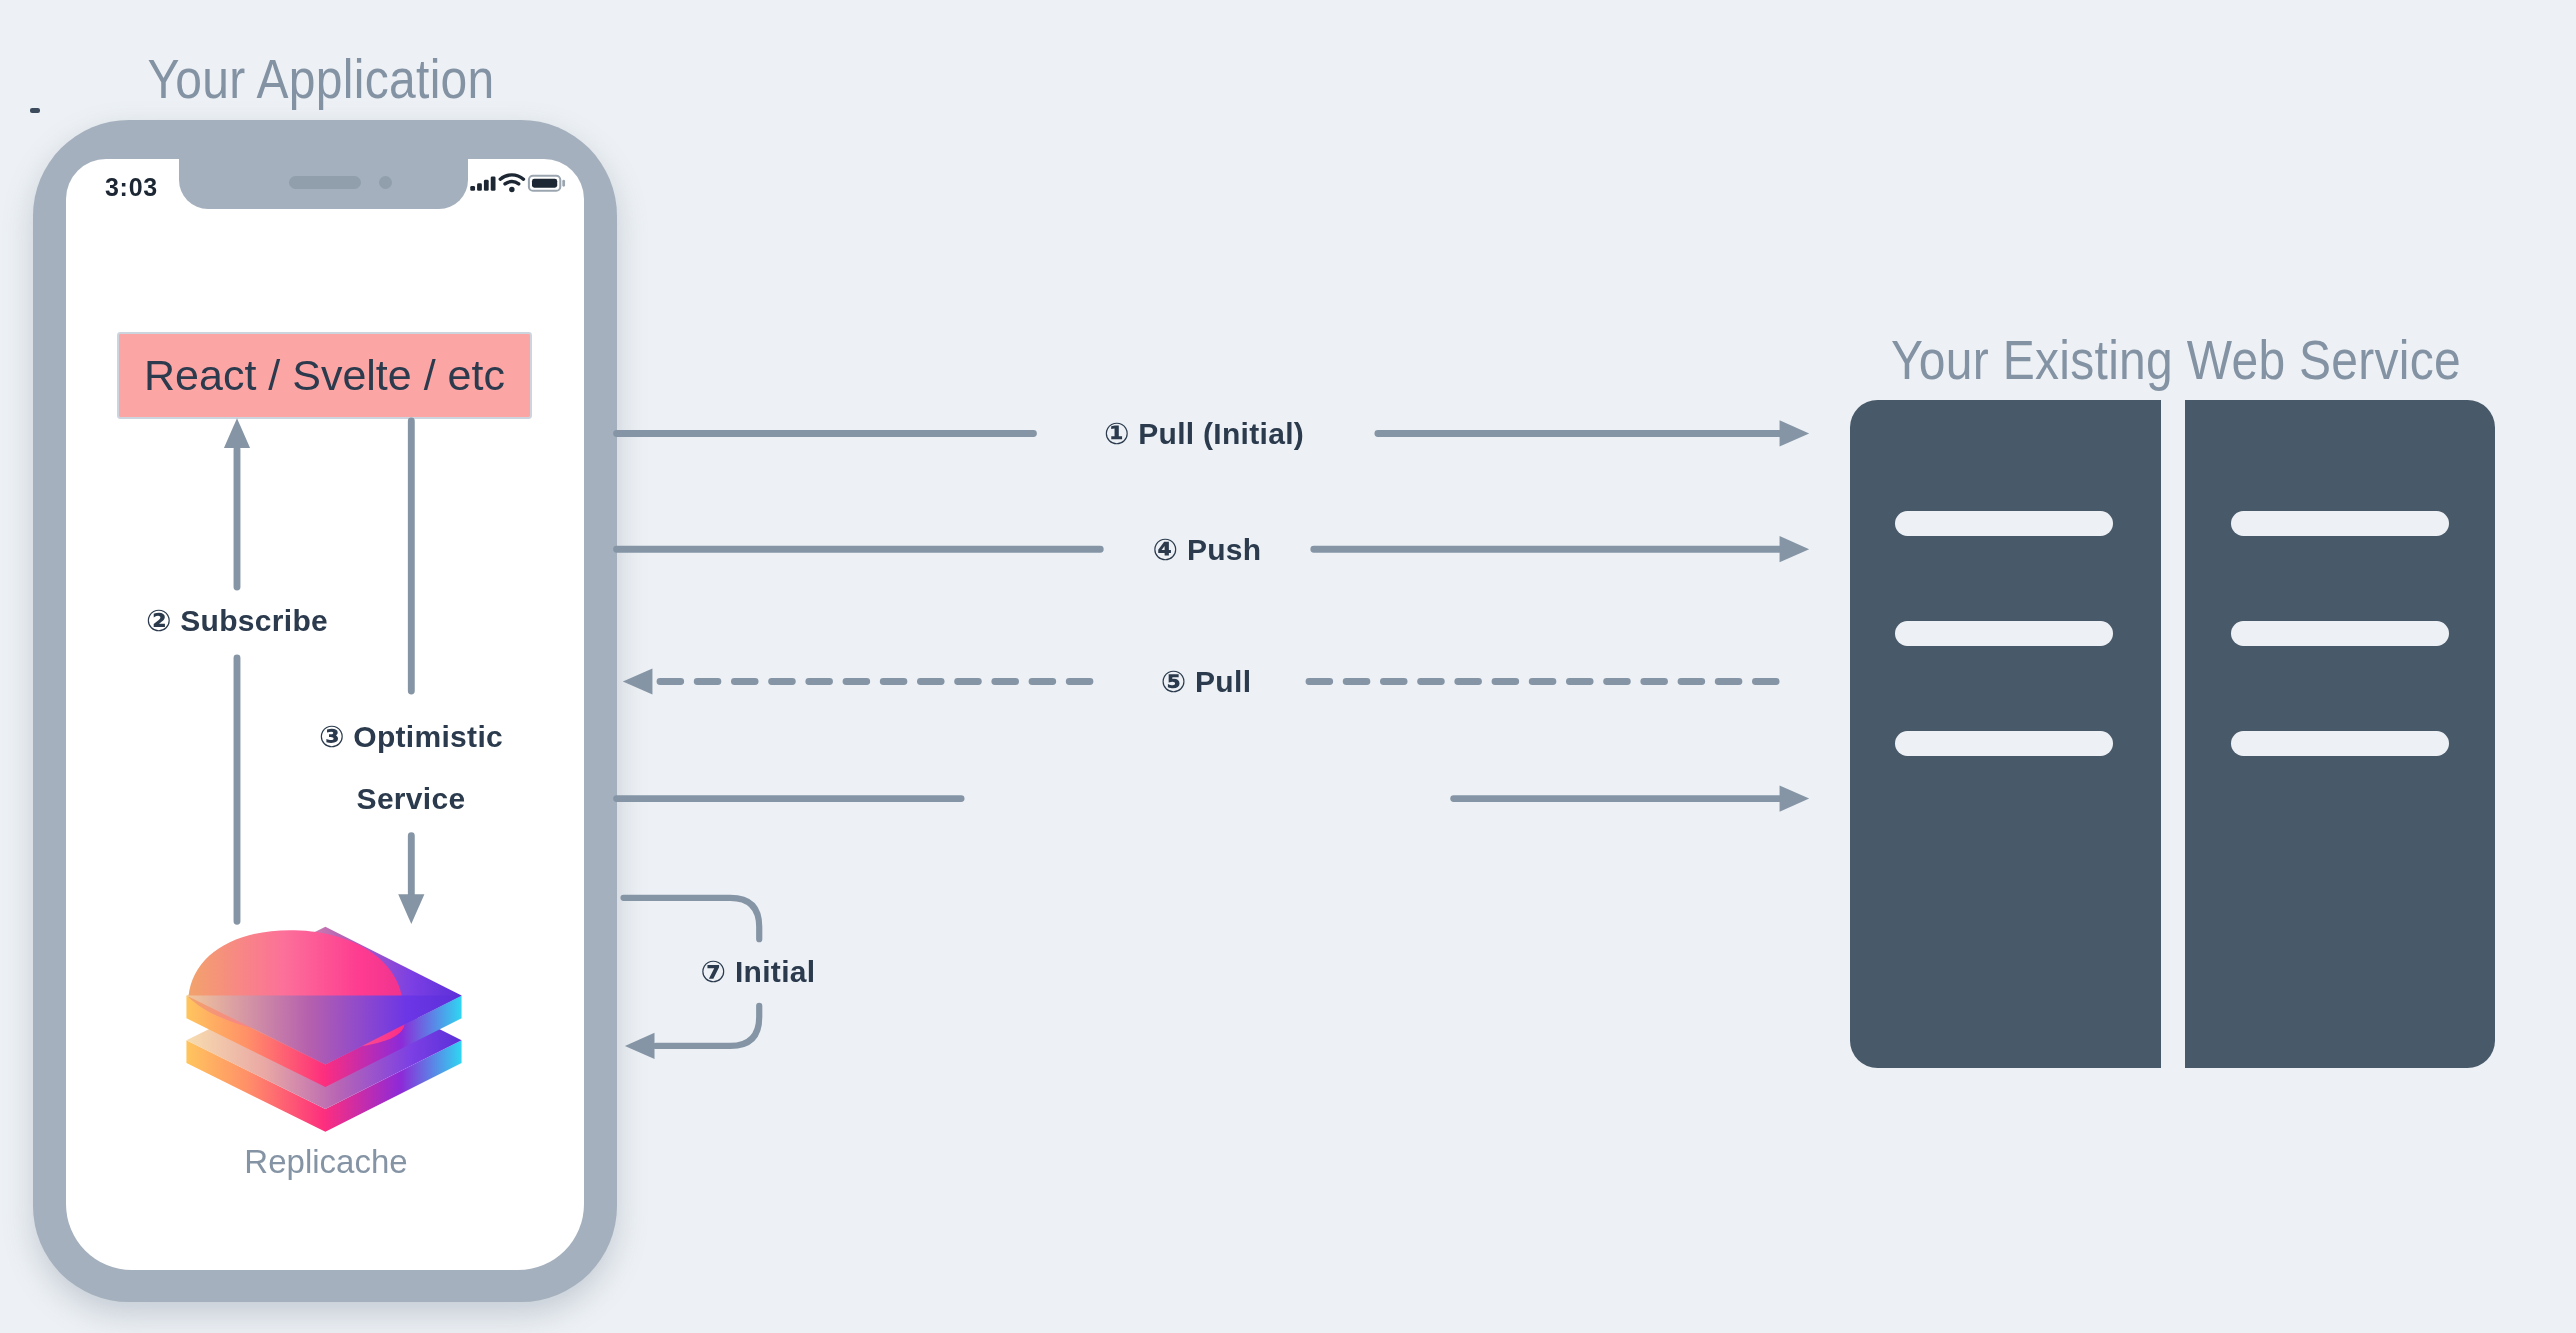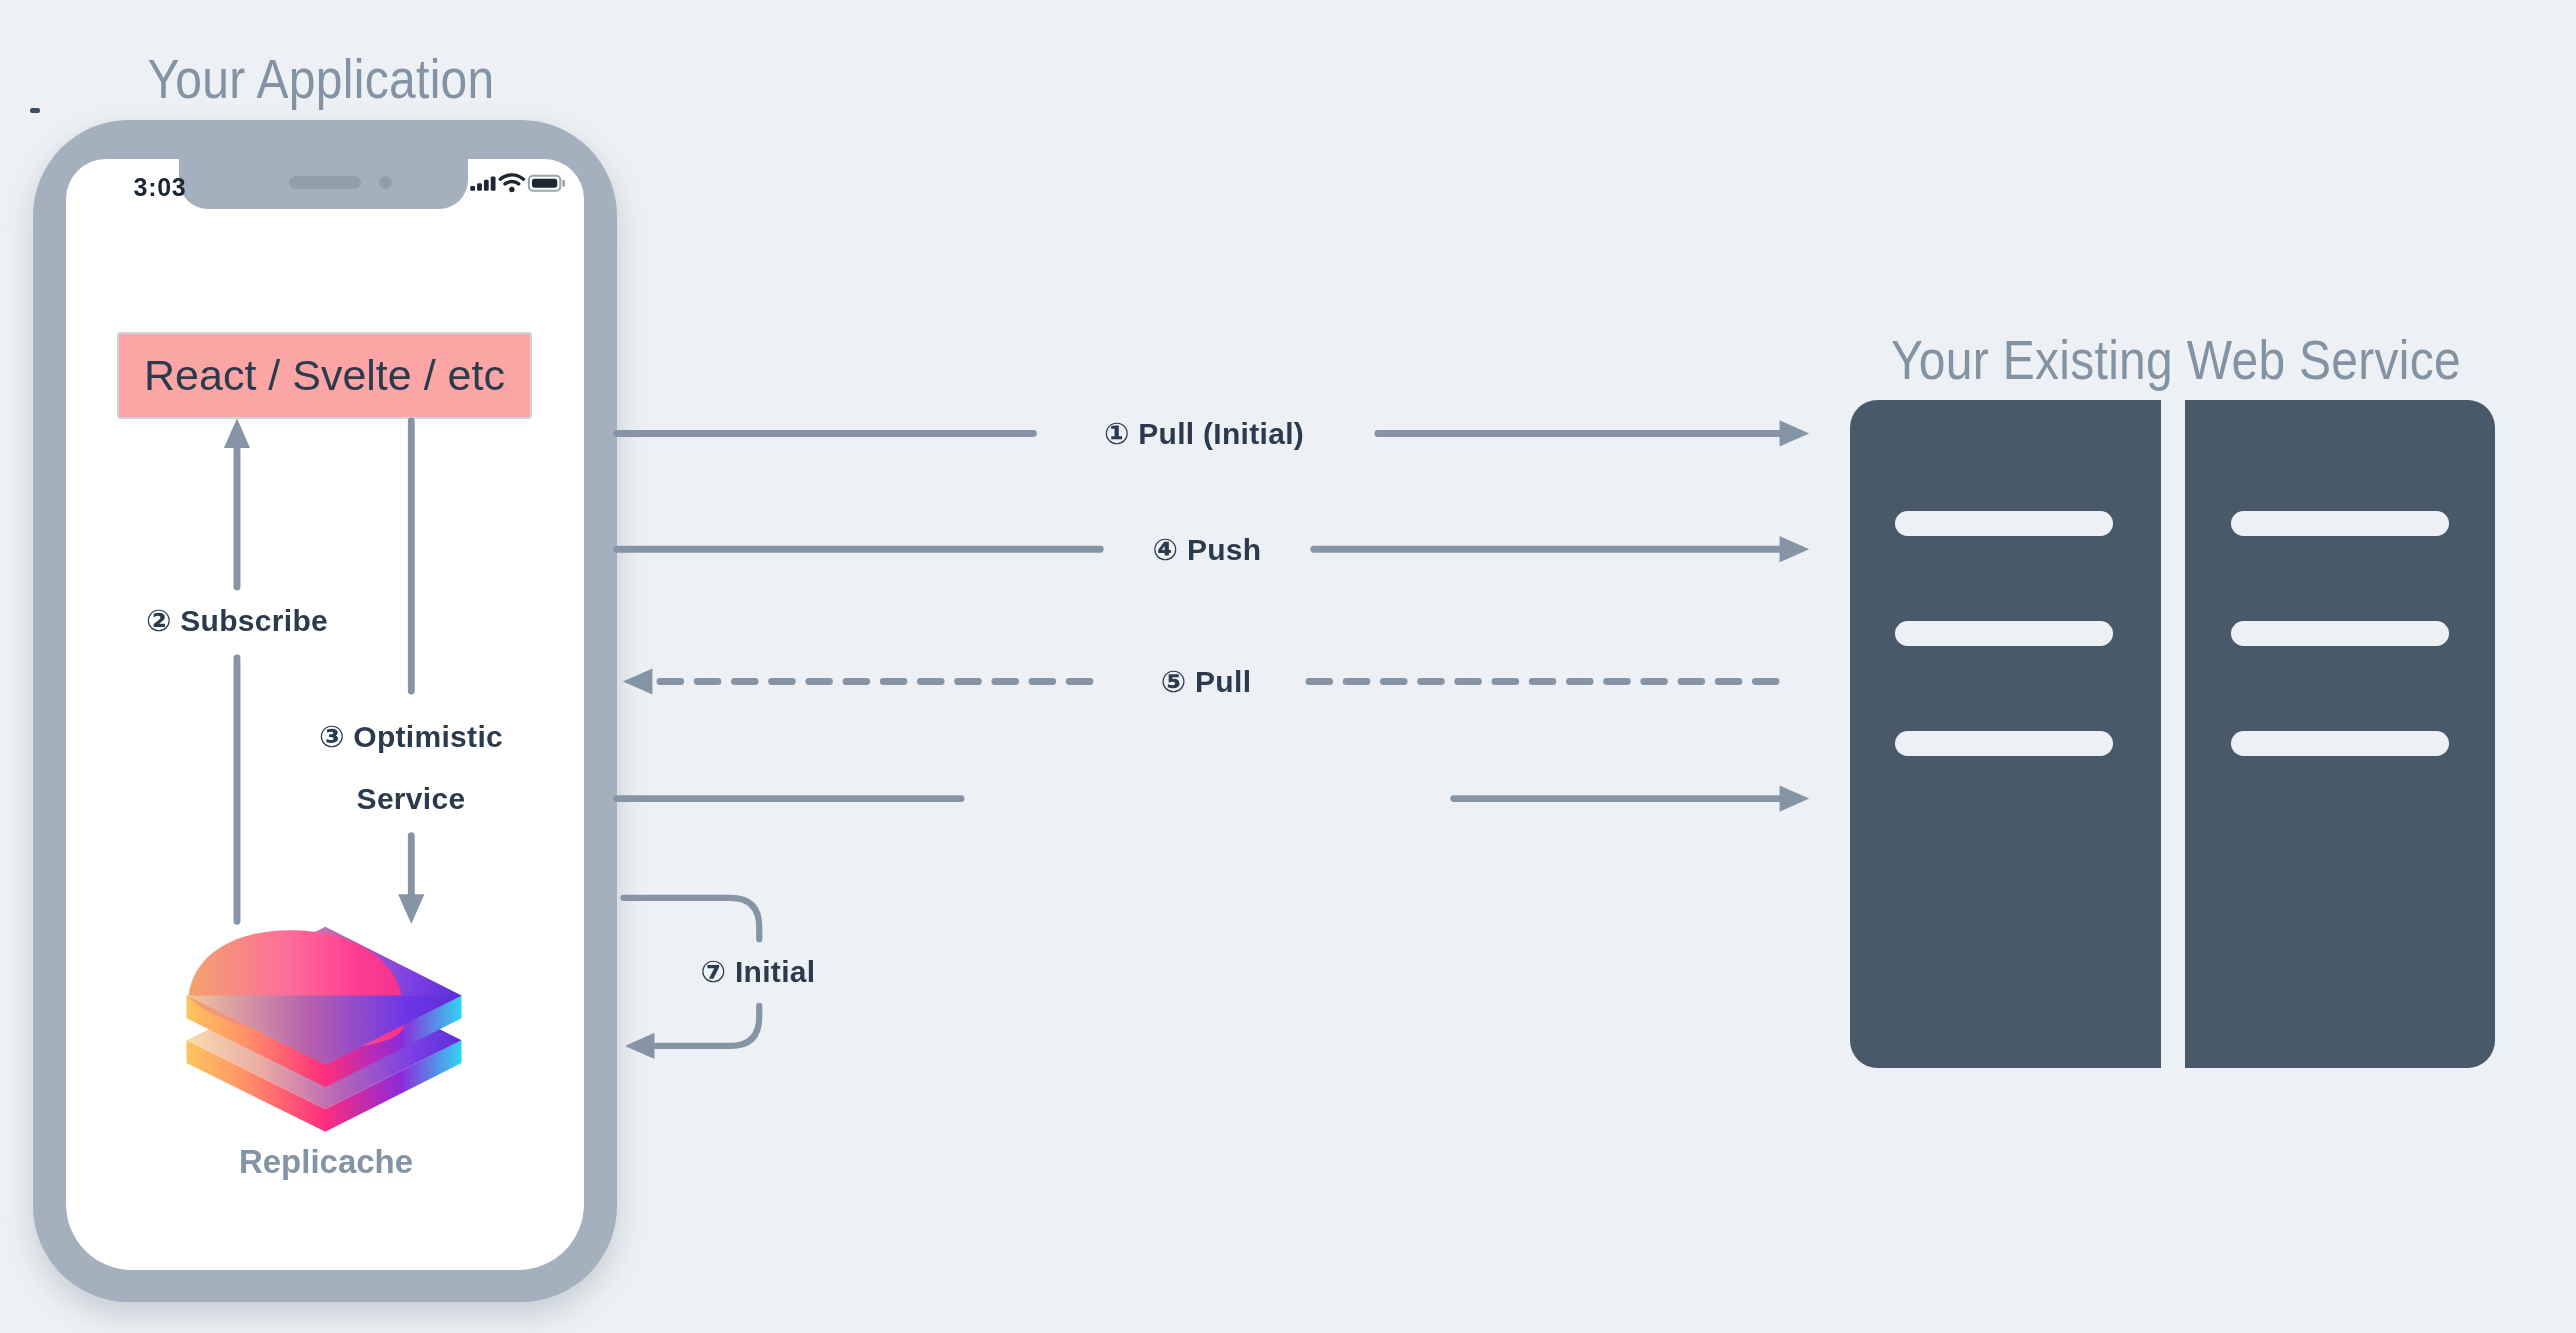--- a/index.html
+++ b/index.html
@@ -22,33 +22,33 @@
     position:absolute;left:33px;top:39px;width:518px;height:1111px;
     background:#ffffff;border-radius:40px 40px 66px 66px;
   }
   .notch{
     position:absolute;left:113px;top:0;width:289px;height:50px;
     background:#a4b0bd;border-radius:0 0 29px 29px;
   }
   .speaker{position:absolute;left:223px;top:17px;width:72px;height:13px;border-radius:6.9px;background:#919fad;}
   .camera{position:absolute;left:313px;top:17px;width:13px;height:13px;border-radius:50%;background:#919fad;}
   .status-time{
-    position:absolute;left:39px;top:13.8px;width:110px;text-align:center;
+    position:absolute;left:39px;top:13.8px;width:110px;
     font-size:25px;font-weight:700;color:#1c2733;letter-spacing:0.7px;
   }
   .status-icons{position:absolute;left:404px;top:11.7px;}
   .framework-box{
     position:absolute;left:117px;top:332px;width:415px;height:87px;
     background:#fca5a5;border:2.1px solid #ccd5de;border-radius:3.4px;box-sizing:border-box;
     display:flex;align-items:center;justify-content:center;
     font-size:43px;font-weight:500;color:#2b3b4d;white-space:nowrap;
   }
   .logo-caption{
     position:absolute;left:326px;top:1162px;transform:translate(-50%,-50%);
-    font-size:33px;font-weight:700;color:#8594a5;white-space:nowrap;
+    font-size:33px;font-weight:400;color:#8594a5;white-space:nowrap;
   }
   .dash-artifact{position:absolute;left:30px;top:108px;width:9.6px;height:4.8px;border-radius:2.1px;background:#3d4c5d;}
   
   .wires{position:absolute;left:0;top:0;}
   .flow-label{
     position:absolute;transform:translate(-50%,-50%);
     font-size:30px;font-weight:600;color:#2b3b4d;white-space:nowrap;letter-spacing:0.3px;
   }
   
   .tower{position:absolute;top:400px;width:311px;height:668px;background:#48596a;}

